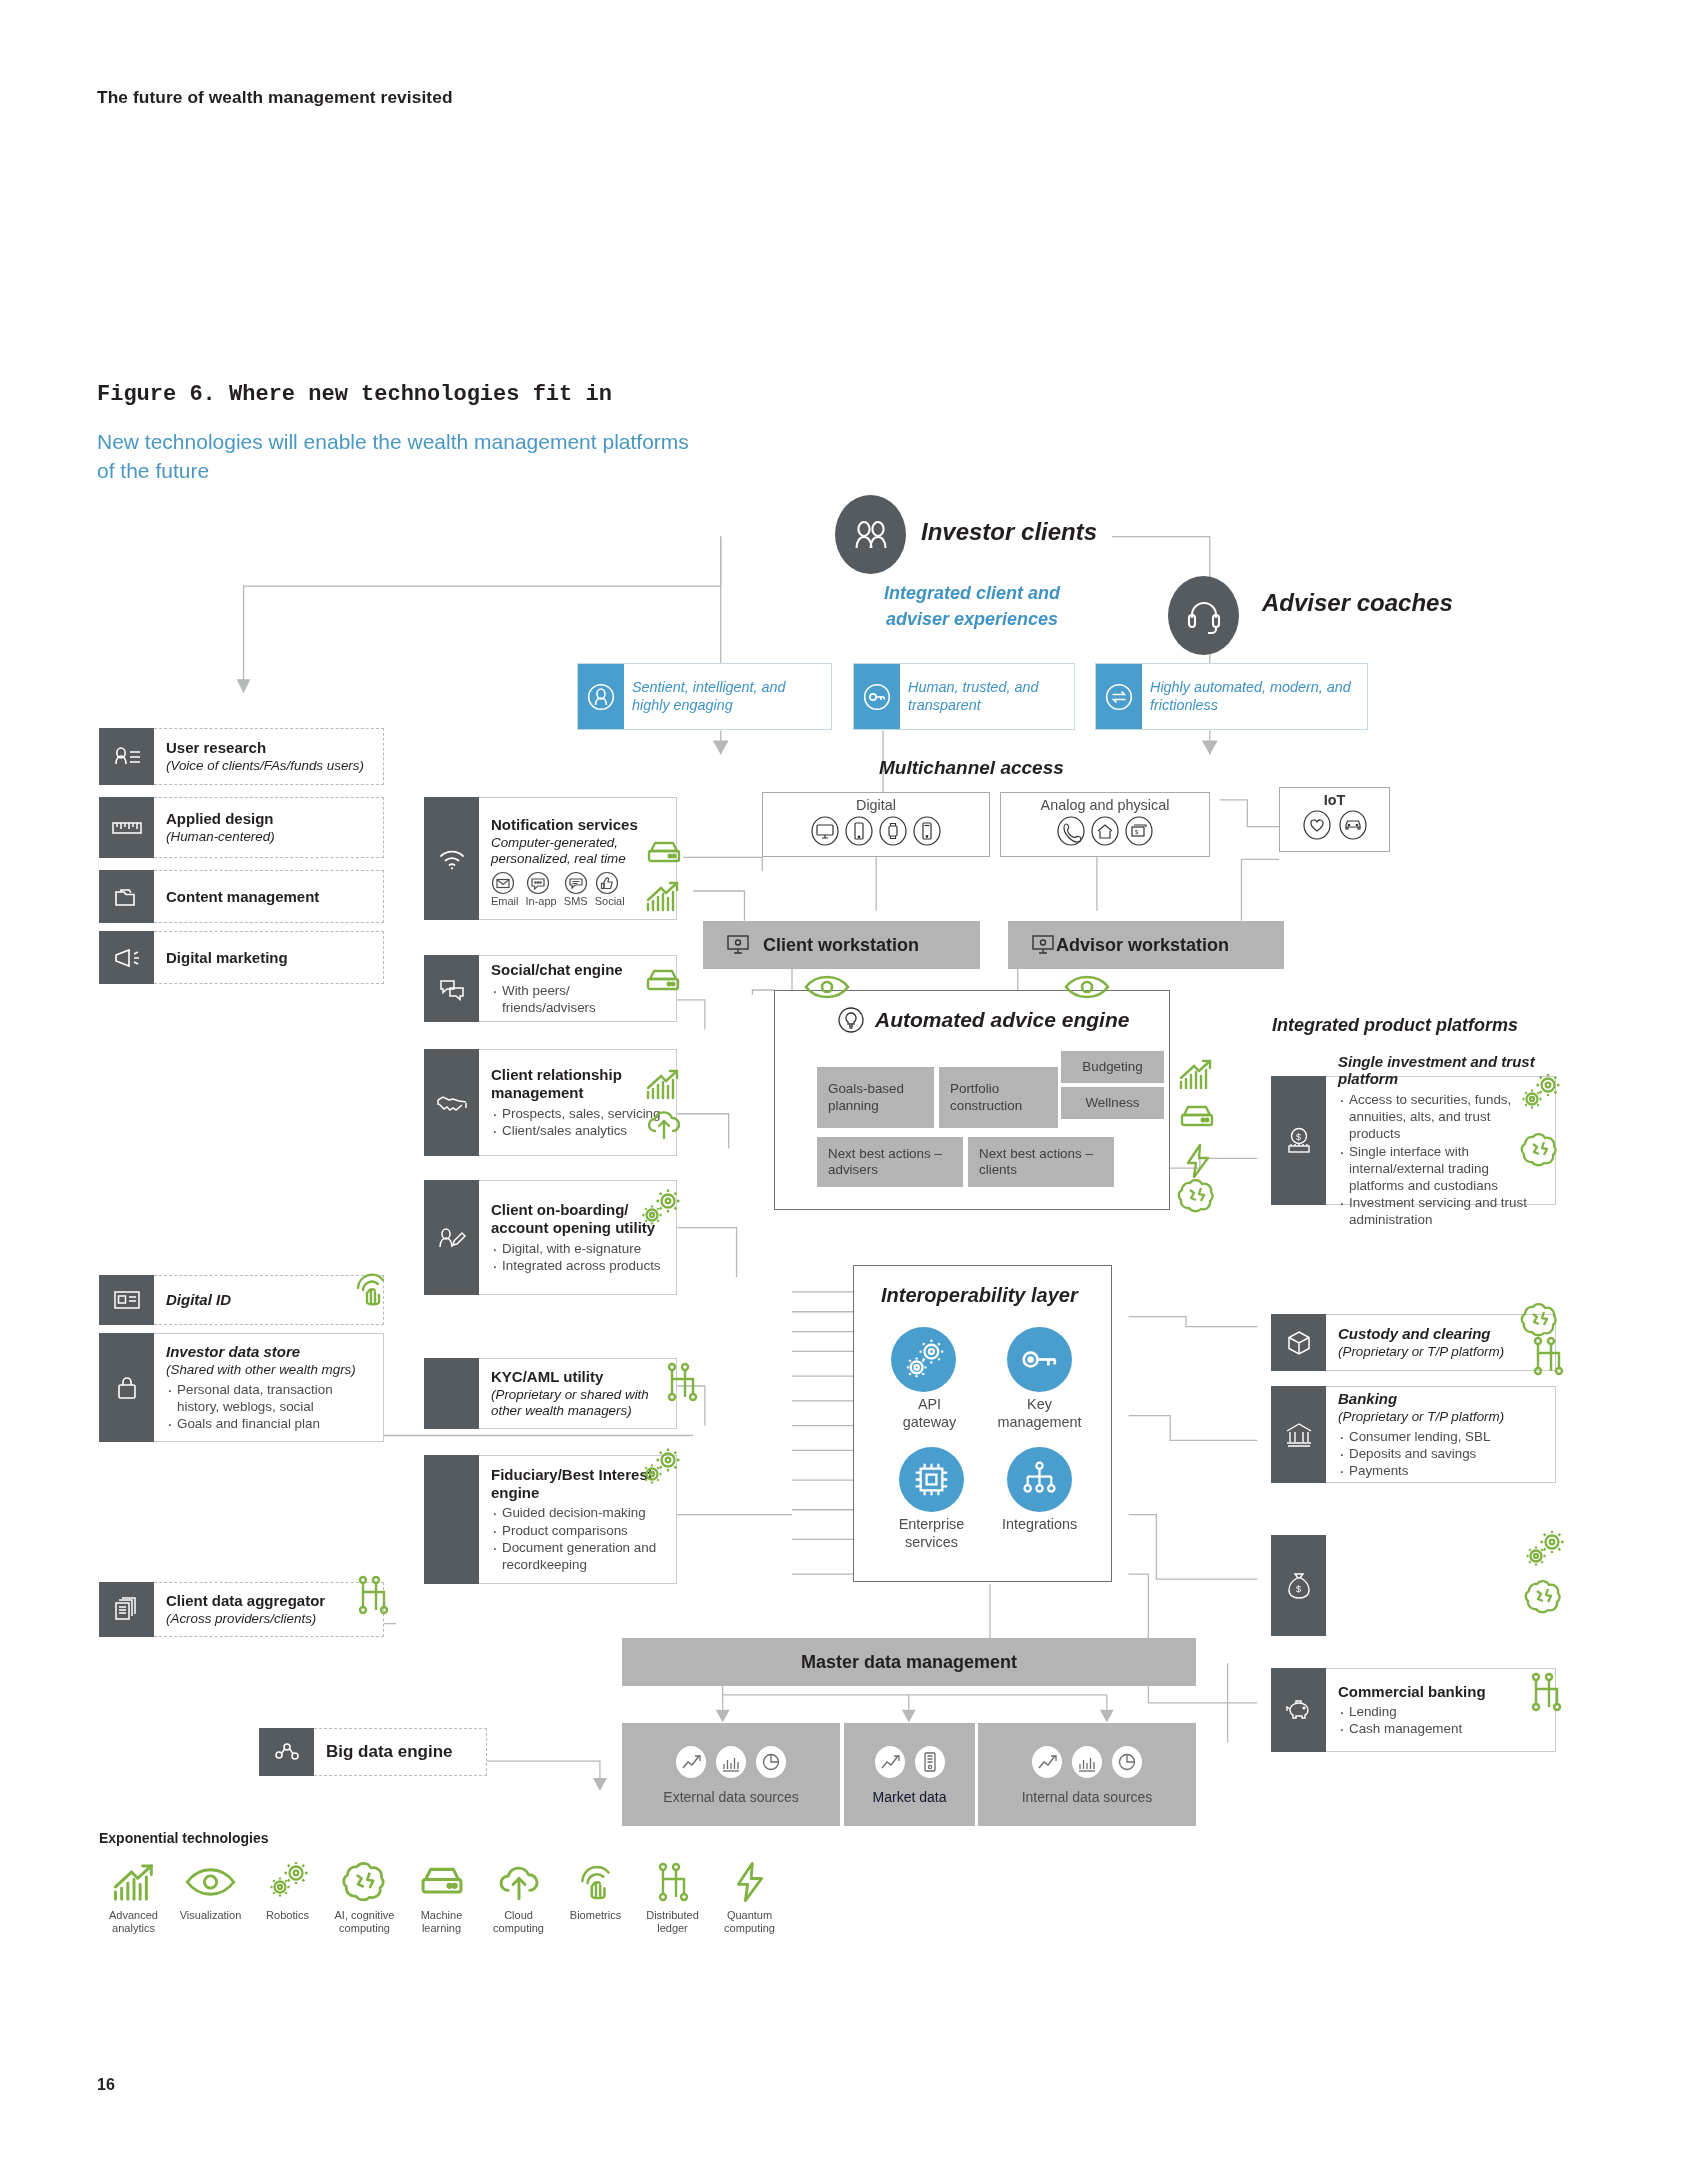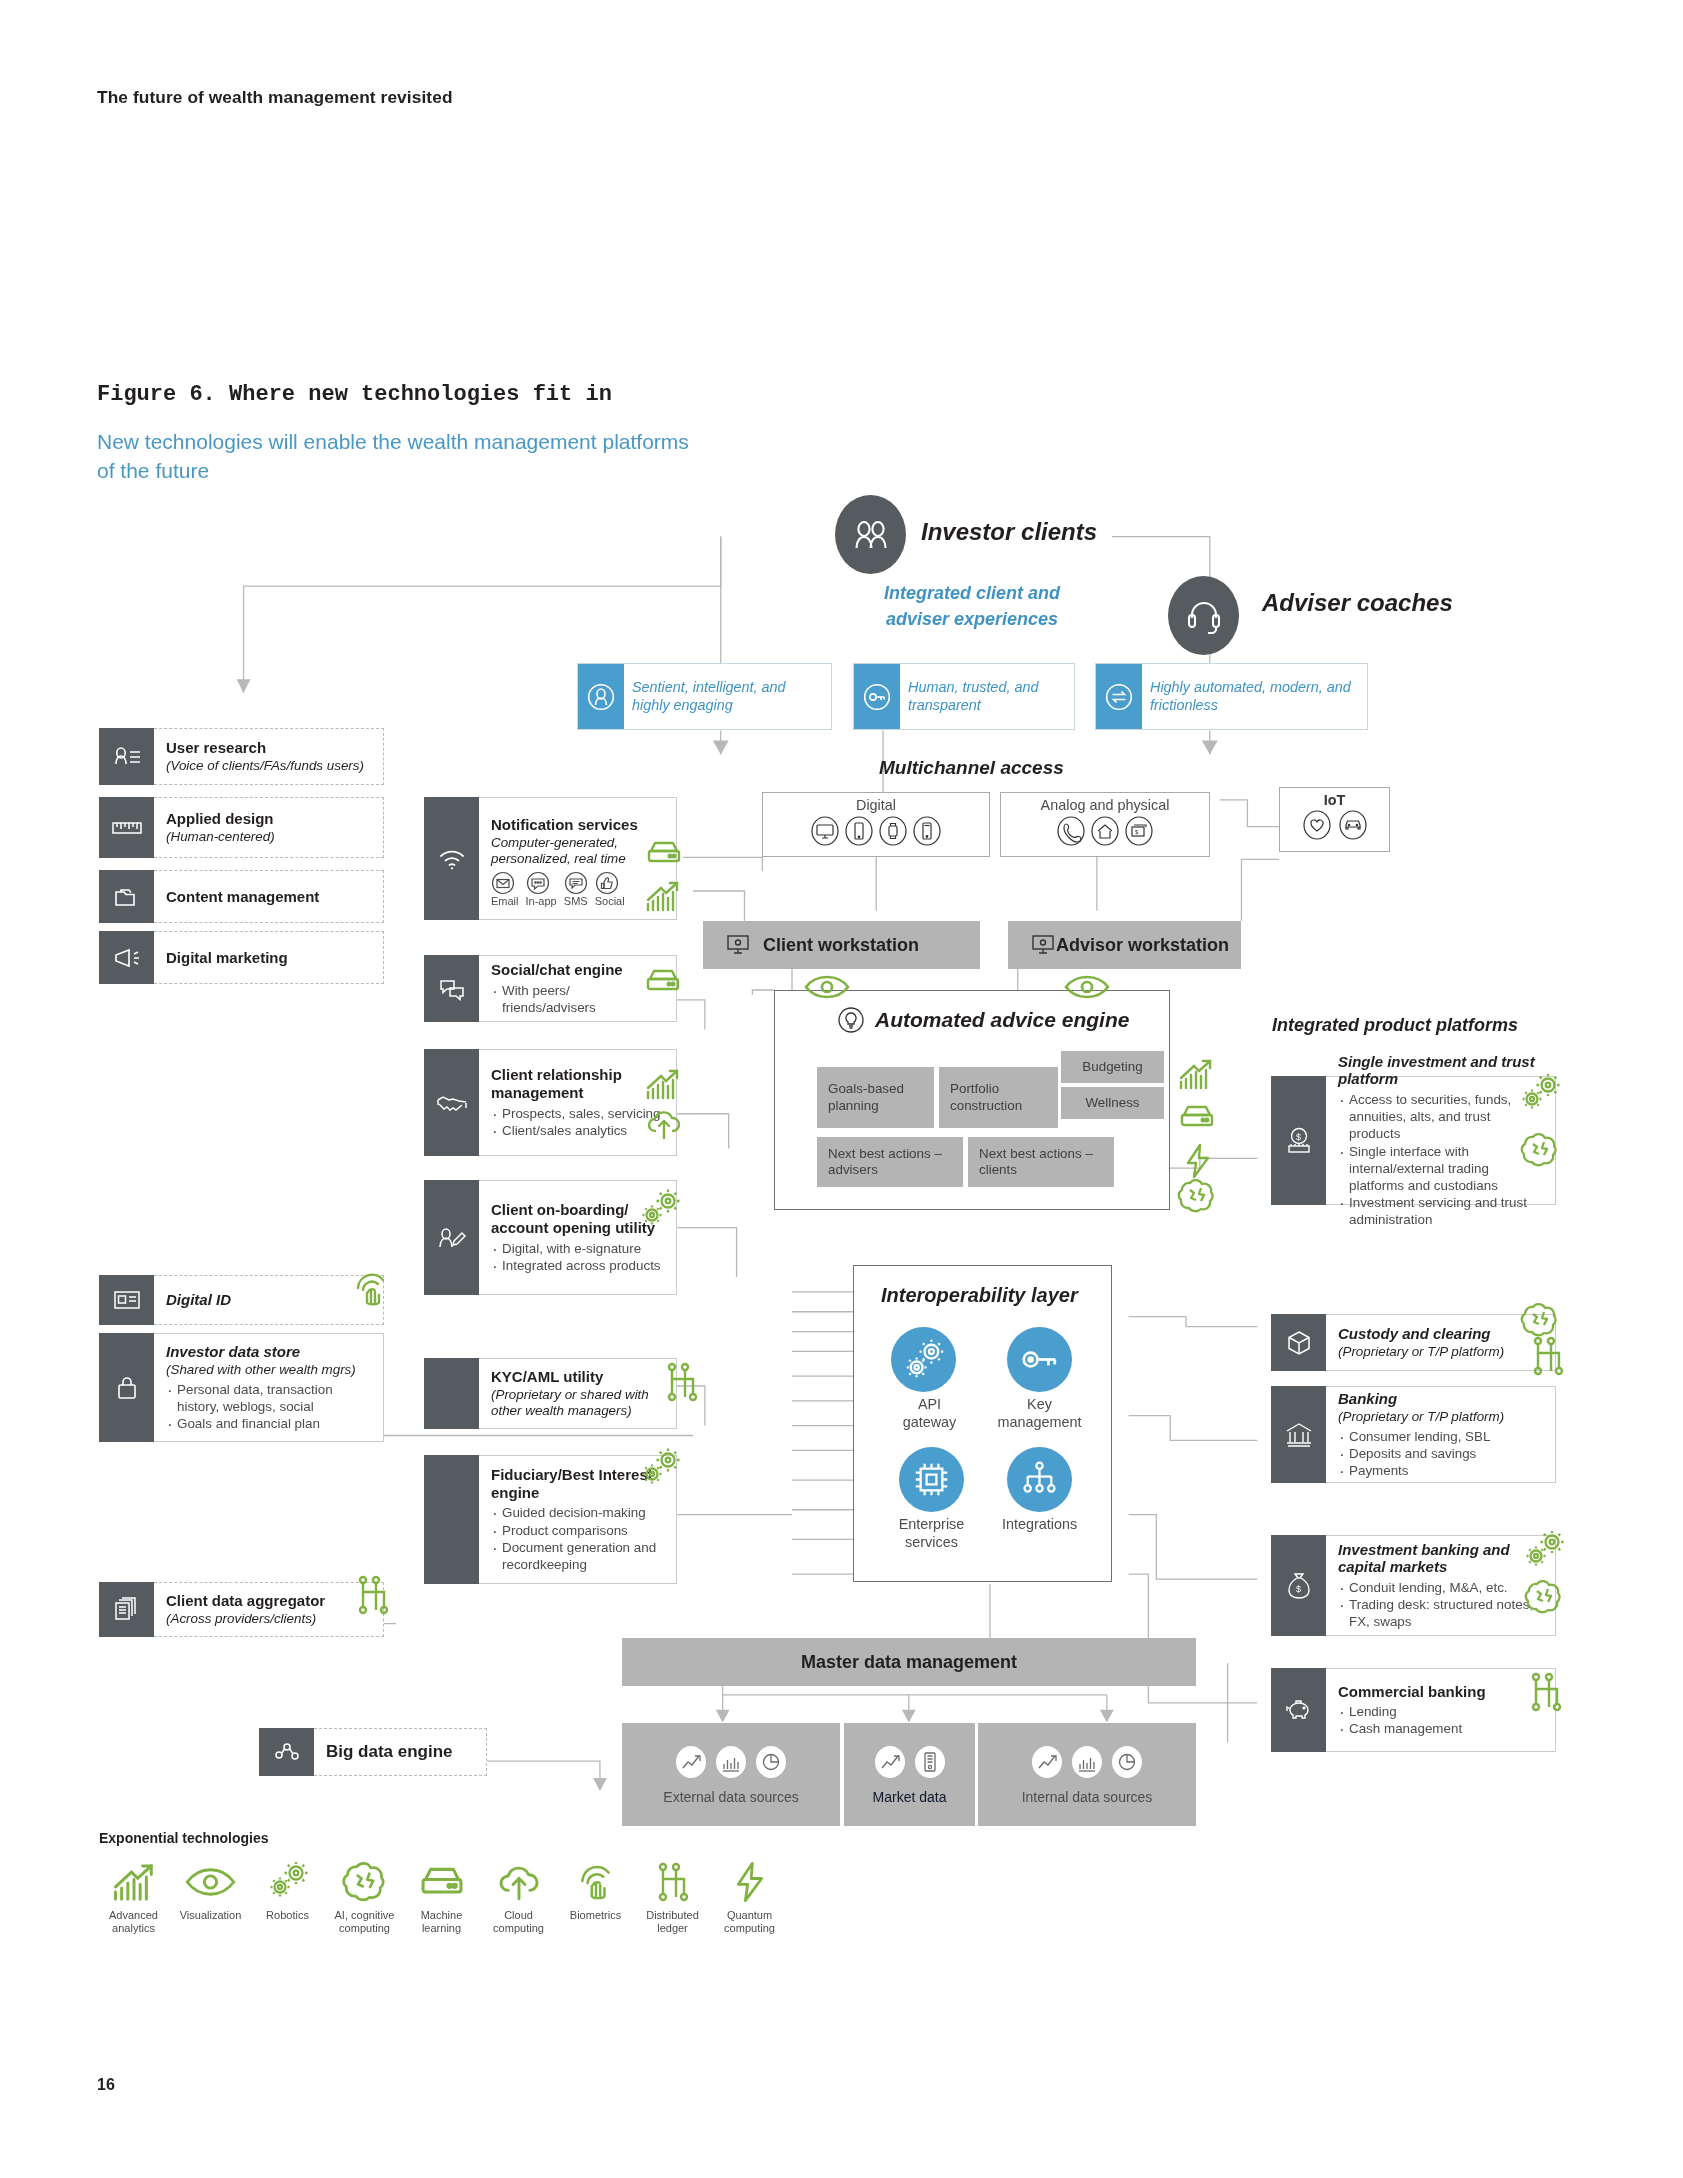--- a/index.html
+++ b/index.html
@@ -662,21 +662,21 @@
 <div class="abs gray-band" style="left:703px;top:921px;width:277px;height:48px;padding-left:22px;gap:12px;">
   <svg width="26" height="22" viewBox="0 0 26 22">
       <g fill="none" stroke="#333" stroke-width="1.4">
         <rect x="3" y="2" width="20" height="13"></rect>
         <circle cx="13" cy="8.5" r="2.5"></circle>
         <path d="M9 19h8M13 15v4"></path>
       </g>
     </svg>
   <span style="font-size:18px;font-weight:bold;">Client workstation</span>
 </div>
-<div class="abs gray-band" style="left:1008px;top:921px;width:233px;height:48px;padding-left:22px;gap:0;">
+<div class="abs gray-band" style="left:1008px;top:921px;width:276px;height:48px;padding-left:22px;gap:0;">
   <svg width="26" height="22" viewBox="0 0 26 22">
       <g fill="none" stroke="#333" stroke-width="1.4">
         <rect x="3" y="2" width="20" height="13"></rect>
         <circle cx="13" cy="8.5" r="2.5"></circle>
         <path d="M9 19h8M13 15v4"></path>
       </g>
     </svg>
   <span style="font-size:18px;font-weight:bold;">Advisor workstation</span>
 </div>
 
@@ -926,27 +926,20 @@
 <div class="abs card solid" style="left:1271px;top:1535px;width:285px;height:101px;">
   <div class="ic">
     <svg width="26" height="30" viewBox="0 0 26 30">
         <g fill="none" stroke="#fff" stroke-width="1.4">
           <path d="M9 3h8l-3 4h-2z"></path>
           <path d="M11 7c-5 3-8 7-8 12 0 5 4 8 10 8s10-3 10-8c0-5-3-9-8-12"></path>
           <text x="10" y="21" font-size="9" fill="#fff" stroke="none" font-family="Liberation Sans">$</text>
         </g>
       </svg>
   </div>
-  <div class="bd">
-    <div class="t it">Investment banking and capital markets</div>
-    <ul>
-      <li>Conduit lending, M&amp;A, etc.</li>
-      <li>Trading desk: structured notes, FX, swaps</li>
-    </ul>
-  </div>
 </div>
 <div class="abs" style="left:1521px;top:1530px;">
   <svg width="46" height="42" viewBox="0 0 46 42">
       <g fill="none" stroke="#7fb241" stroke-width="2.3">
     <circle cx="31" cy="12" r="6.5"></circle>
         <circle cx="31" cy="12" r="2.3"></circle>
     <path d="M31 3v-2M31 21v2M40 12h2.5M22 12h-2.5M37.4 5.6l1.8-1.8M24.6 18.4l-1.8 1.8M37.4 18.4l1.8 1.8M24.6 5.6l-1.8-1.8"></path>
     <circle cx="15" cy="26" r="5.5"></circle>
         <circle cx="15" cy="26" r="2"></circle>
     <path d="M15 18.5v-2M15 33.5v2M22.5 26h2M7.5 26h-2M20.3 20.7l1.4-1.4M9.7 31.3l-1.4 1.4M20.3 31.3l1.4 1.4M9.7 20.7l-1.4-1.4"></path>

